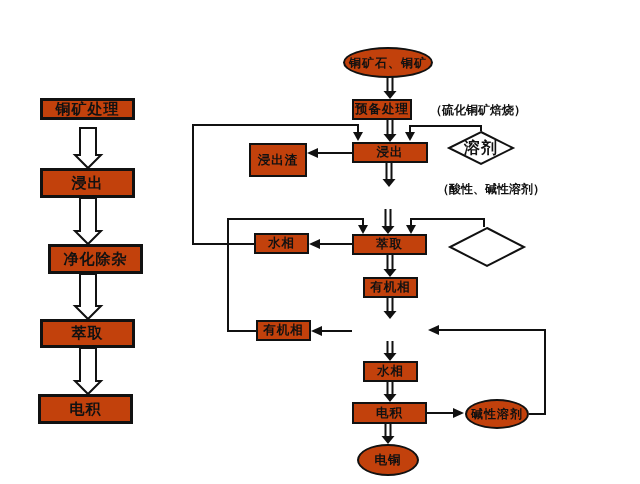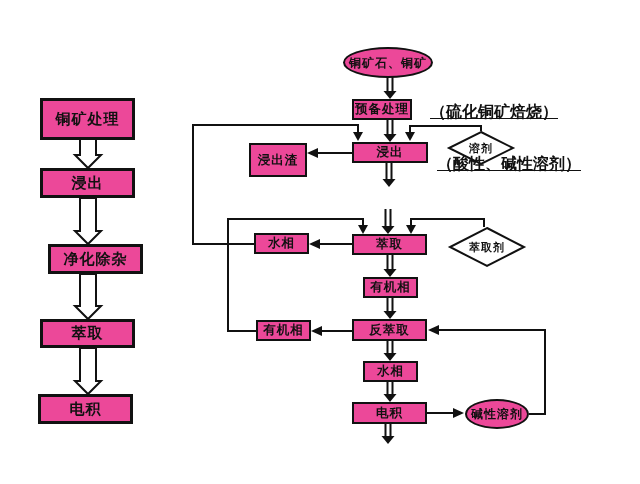--- a/index.html
+++ b/index.html
@@ -4,36 +4,36 @@
 <style>
   html,body{margin:0;padding:0;background:#f4f4f4;}
   .canvas{
     position:relative;width:640px;height:484px;background:#ffffff;
     font-family:"DejaVu Sans",sans-serif;color:#111;overflow:hidden;
   }
   .canvas svg{position:absolute;left:0;top:0;}
   .node{
     position:absolute;box-sizing:border-box;display:flex;
     align-items:center;justify-content:center;text-align:center;
-    background:#ec4899;font-weight:bold;letter-spacing:1px;line-height:1;
+    background:#c2410c;font-weight:bold;letter-spacing:1px;line-height:1;
     white-space:nowrap;
   }
   .rect{border:2px solid #111;}
   .rect.thick{border-width:3px;}
   .ellipse{border:2px solid #111;border-radius:50%;}
   .left-label{font-size:15px;}
   .r-label{font-size:12.5px;}
   .s-label{font-size:12px;}
   .note{
-    position:absolute;font-size:16px;font-weight:bold;letter-spacing:0;
-    white-space:nowrap;line-height:1;text-decoration:underline;
+    position:absolute;font-size:12px;font-weight:bold;letter-spacing:0;
+    white-space:nowrap;line-height:1;
   }
   .dlabel{
     position:absolute;display:flex;align-items:center;justify-content:center;
-    font-size:11px;font-weight:bold;letter-spacing:1px;white-space:nowrap;line-height:1;
+    font-size:16px;font-weight:bold;letter-spacing:1px;white-space:nowrap;line-height:1;
   }
 </style>
 </head>
 <body>
 
 <div class="canvas">
 
   <svg width="640" height="484" viewBox="0 0 640 484">
 
     <g fill="#ffffff" stroke="#111" stroke-width="2" stroke-linejoin="miter">
@@ -88,46 +88,45 @@
       <polygon points="410,141 405,132 415,132"></polygon>
       <polygon points="411,234 406,225 416,225"></polygon>
     </g>
 
     <g fill="#ffffff" stroke="#111" stroke-width="2">
       <polygon points="481,132 513,148 481,164 449,148"></polygon>
       <polygon points="487,228 524,247 487,266 450,247"></polygon>
     </g>
   </svg>
 
-  <div class="node rect thick left-label" style="left:40px;top:98px;width:95px;height:42px">铜矿处理</div>
+  <div class="node rect thick left-label" style="left:40px;top:98px;width:95px;height:22px">铜矿处理</div>
   <div class="node rect thick left-label" style="left:40px;top:168px;width:95px;height:30px">浸出</div>
   <div class="node rect thick left-label" style="left:48px;top:244px;width:95px;height:30px">净化除杂</div>
   <div class="node rect thick left-label" style="left:40px;top:319px;width:95px;height:29px">萃取</div>
   <div class="node rect thick left-label" style="left:38px;top:394px;width:95px;height:30px">电积</div>
 
   <div class="node ellipse s-label" style="left:343px;top:47px;width:90px;height:31px">铜矿石、铜矿</div>
 
   <div class="node rect r-label" style="left:352px;top:99px;width:60px;height:21px">预备处理</div>
   <div class="note" style="left:430px;top:104px">（硫化铜矿焙烧）</div>
 
   <div class="node rect r-label" style="left:352px;top:142px;width:76px;height:21px">浸出</div>
   <div class="node rect r-label" style="left:249px;top:143px;width:58px;height:34px">浸出渣</div>
 
   <div class="dlabel" style="left:451px;top:138px;width:60px;height:20px">溶剂</div>
-  <div class="note" style="left:437px;top:156px">（酸性、碱性溶剂）</div>
+  <div class="note" style="left:437px;top:183px">（酸性、碱性溶剂）</div>
 
 
   <div class="node rect r-label" style="left:352px;top:234px;width:75px;height:21px">萃取</div>
   <div class="node rect r-label" style="left:254px;top:233px;width:55px;height:21px">水相</div>
-  <div class="dlabel" style="left:452px;top:237px;width:70px;height:20px">萃取剂</div>
 
   <div class="node rect r-label" style="left:363px;top:277px;width:55px;height:21px">有机相</div>
 
-  <div class="node rect r-label" style="left:352px;top:319px;width:75px;height:22px">反萃取</div>
   <div class="node rect r-label" style="left:256px;top:320px;width:55px;height:21px">有机相</div>
 
   <div class="node rect r-label" style="left:363px;top:361px;width:55px;height:21px">水相</div>
 
   <div class="node rect r-label" style="left:352px;top:402px;width:75px;height:22px">电积</div>
   <div class="node ellipse s-label" style="left:465px;top:399px;width:64px;height:30px">碱性溶剂</div>
 
+  <div class="node ellipse r-label" style="left:357px;top:444px;width:62px;height:32px">电铜</div>
 
 </div>
 
 </body></html>

